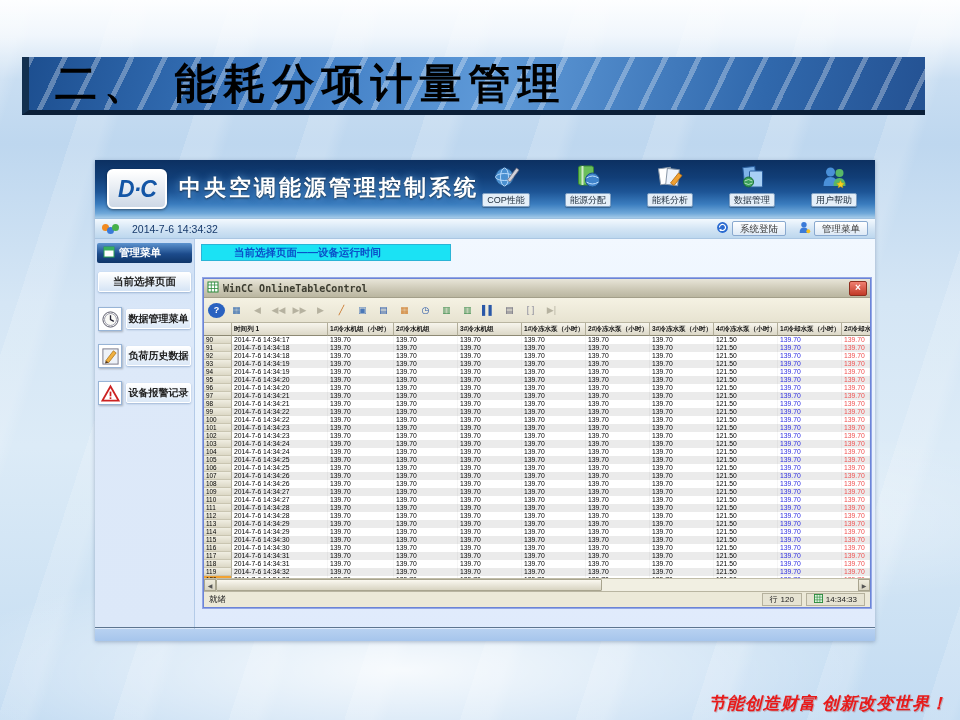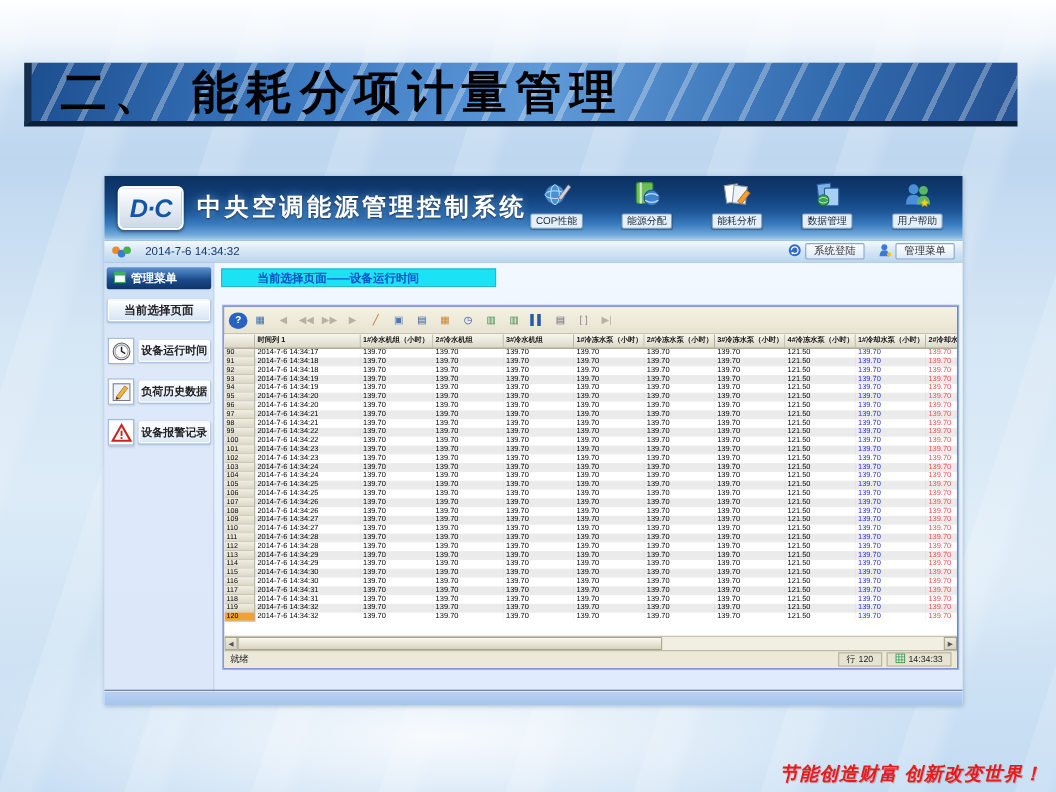--- a/index.html
+++ b/index.html
@@ -221,21 +221,21 @@
         <div class="side-sub">当前选择页面</div>
         <div class="side-items">
           <div class="side-item">
             <span class="ic">
                 <svg viewBox="0 0 20 20">
                   <circle cx="10" cy="10" r="8" fill="#fafaf6" stroke="#556"></circle>
                   <circle cx="10" cy="10" r="6.3" fill="none" stroke="#99a"></circle>
                   <path d="M10 5.5 V10 L13.5 12" stroke="#223" stroke-width="1.4" fill="none"></path>
                 </svg>
               </span>
-            <span class="lb">设备运行时间</span>
+            <span class="lb">数据管理菜单</span>
           </div>
           <div class="side-item">
             <span class="ic">
                 <svg viewBox="0 0 20 20">
                   <rect x="2" y="2" width="16" height="16" fill="#eef2f8" stroke="#778"></rect>
                   <path d="M5 14.5 L13 4 L16 6.2 L8 16.5 Z" fill="#f0b040" stroke="#a06a10" stroke-width="0.7"></path>
                   <path d="M5 14.5 L8 16.5 L4.2 17.3 Z" fill="#5a3a18"></path>
                 </svg>
               </span>
             <span class="lb">负荷历史数据</span>
@@ -250,20 +250,28 @@
               </span>
             <span class="lb">设备报警记录</span>
           </div>
         </div>
       </div>
 
       <div class="main">
         <div class="crumb">当前选择页面——设备运行时间</div>
 
         <div class="win">
+          <div class="win-title">
+            <span><svg viewBox="0 0 12 12" width="12" height="12">
+                  <rect x="1" y="1" width="10" height="10" fill="#fff" stroke="#2a8a3a"></rect>
+                  <path d="M1 4 H11 M4.3 1 V11 M7.6 1 V11 M1 7.5 H11" stroke="#2a8a3a" stroke-width="0.8"></path>
+                </svg></span>
+            <span class="txt">WinCC OnlineTableControl</span>
+            <span class="win-close">×</span>
+          </div>
           <div class="win-toolbar" id="toolbar">
               <div class="tb round">?</div>
               <div class="tb" style="color: rgb(58, 110, 176);">▦</div>
               <div class="tb dis">◀</div>
               <div class="tb dis">◀◀</div>
               <div class="tb dis">▶▶</div>
               <div class="tb dis">▶</div>
               <div class="tb" style="color: rgb(200, 112, 32);">╱</div>
               <div class="tb" style="color: rgb(74, 120, 184);">▣</div>
               <div class="tb" style="color: rgb(42, 88, 168);">▤</div>

